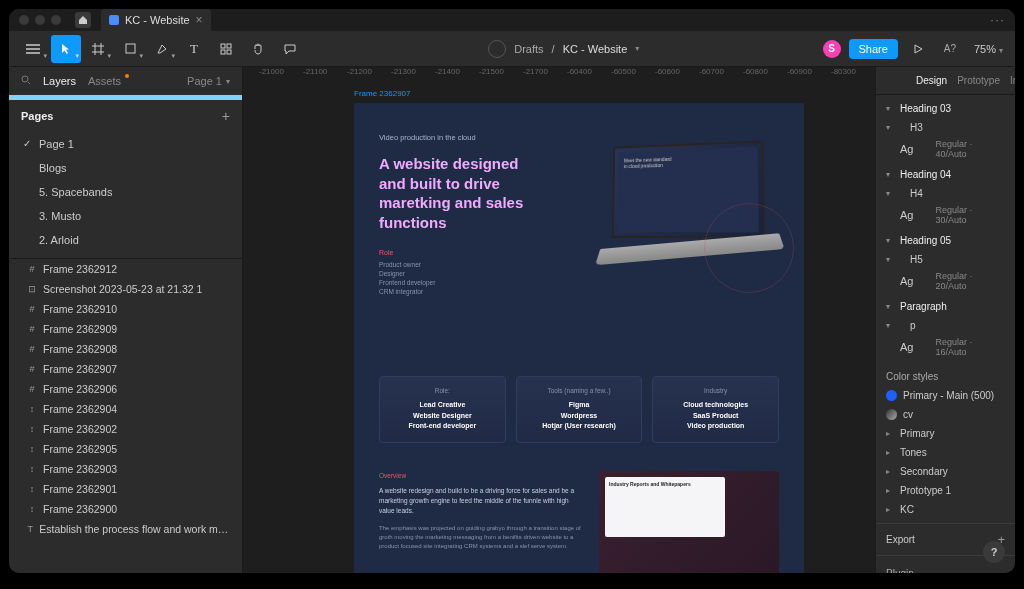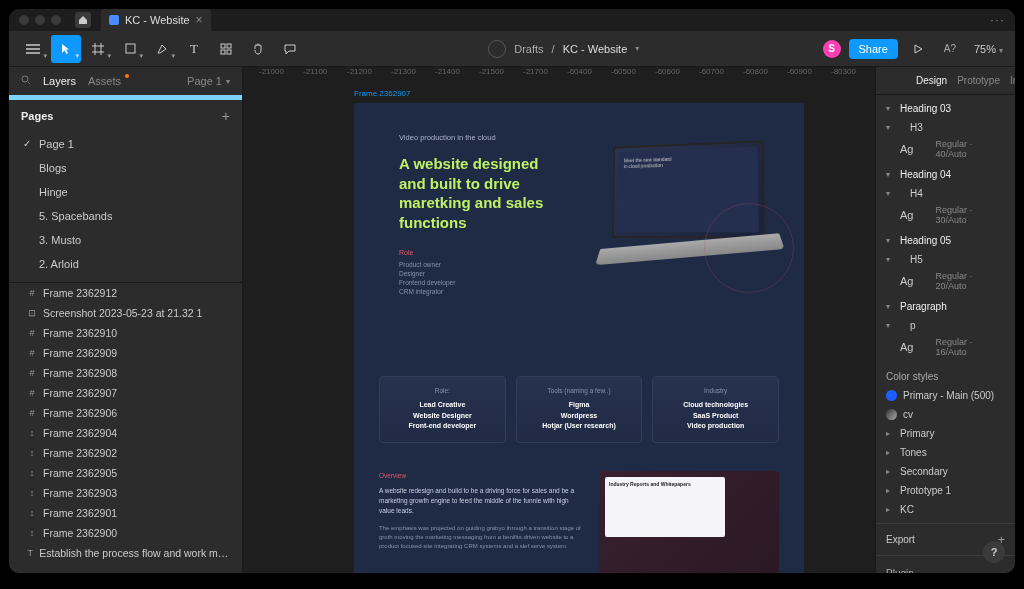--- a/index.html
+++ b/index.html
@@ -59,21 +59,21 @@
   
   .canvas-wrap { flex:1; background:#1e1e1e; position:relative; overflow:hidden;}
   .ruler-top { position:absolute; top:0; left:0; right:0; height:16px; background:#1e1e1e; display:flex; color:#666; font-size:8px; padding-left:16px;}
   .ruler-top span { flex:1; text-align:left;}
   .canvas { position:absolute; top:16px; left:16px; right:0; bottom:0; background:#1e1e1e;}
   .frame { position:absolute; left:95px; top:20px; width:450px; height:500px; background:#1f2a45; color:#fff; border-radius:2px;}
   .frame-label { position:absolute; left:95px; top:6px; font-size:8px; color:#0d99ff;}
 
   .frame-inner { padding: 30px 25px; font-size:8px; color:#c9d0e0;}
   .eyebrow { font-size:7.5px; color:#aab3c8; margin-bottom:12px;}
-  .headline { font-size:15px; font-weight:700; color:#bef264; line-height:1.3; max-width:160px;}
+  .headline { font-size:15px; font-weight:700; color:#f0abfc; line-height:1.3; max-width:160px;}
   .role-block { margin-top:16px; font-size:6.5px; color:#8892aa; line-height:1.4;}
   .role-block .role-t { color:#e15b64; font-size:7px; margin-bottom:2px;}
 
   .laptop { position:absolute; right:18px; top:40px; width:200px; height:130px;}
   .laptop-screen { position:absolute; left:22px; top:0; width:155px; height:95px; background:linear-gradient(135deg,#2a3352,#1a2238); border:2px solid #252525; border-radius:4px 4px 0 0; transform:perspective(400px) rotateX(5deg) rotateY(-12deg);}
   .laptop-screen-inner { position:absolute; inset:4px; background:#242e4e; border-radius:2px; padding:6px; font-size:5px; color:#ccc;}
   .laptop-base { position:absolute; left:10px; top:92px; width:185px; height:28px; background:linear-gradient(#aaa,#888); border-radius:2px 2px 6px 6px; transform:perspective(400px) rotateX(55deg) rotateY(-6deg);}
   .ring { position:absolute; right:10px; top:100px; width:90px;height:90px;border:1px solid #c0506044;border-radius:50%;}
 
   .cards-row { display:flex; gap:10px; margin-top:80px;}
@@ -230,21 +230,20 @@
       </div>
 
       <div class="pages-block">
         <div class="section-hdr">
           <span>Pages</span>
           <span class="add-btn">+</span>
         </div>
         <ul class="page-list" id="pages-ul">
             <li class="checked">Page 1</li>
             <li>Blogs</li>
-            <li>Hinge</li>
             <li>5. Spacebands</li>
             <li>3. Musto</li>
             <li>2. Arloid</li>
           </ul>
       </div>
 
       <ul class="layer-list" id="layers-ul">
           <li>
             <span class="layer-ic">#</span>
             <span style="overflow: hidden; text-overflow: ellipsis;">Frame 2362912</span>
@@ -318,21 +317,21 @@
           <span>-60600</span>
           <span>-60700</span>
           <span>-60800</span>
           <span>-60900</span>
           <span>-80300</span>
         </div>
       <div class="canvas">
         <div class="frame-label">Frame 2362907</div>
         <div class="frame">
           <div class="frame-inner">
-            <div style="display:flex;margin-left:20px;">
+            <div style="display:flex;">
               <div style="flex:1;">
                 <div class="eyebrow">Video production in the cloud</div>
                 <div class="headline">A website designed and built to drive maretking and sales functions</div>
                 <div class="role-block">
                   <div class="role-t">Role</div>
                   <div id="role-lines">
                       <div>Product owner</div>
                       <div>Designer</div>
                       <div>Frontend developer</div>
                       <div>CRM integrator</div>

